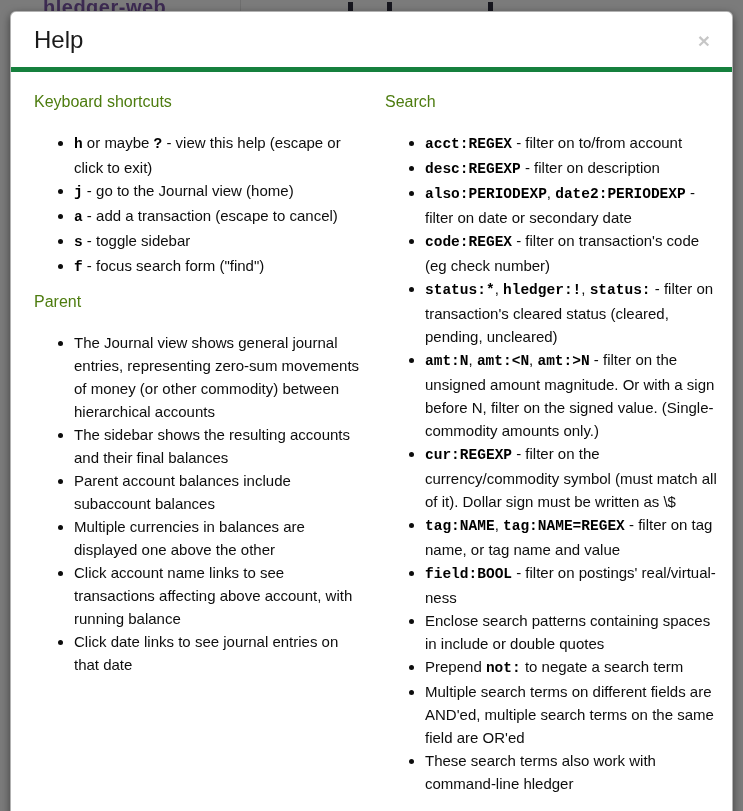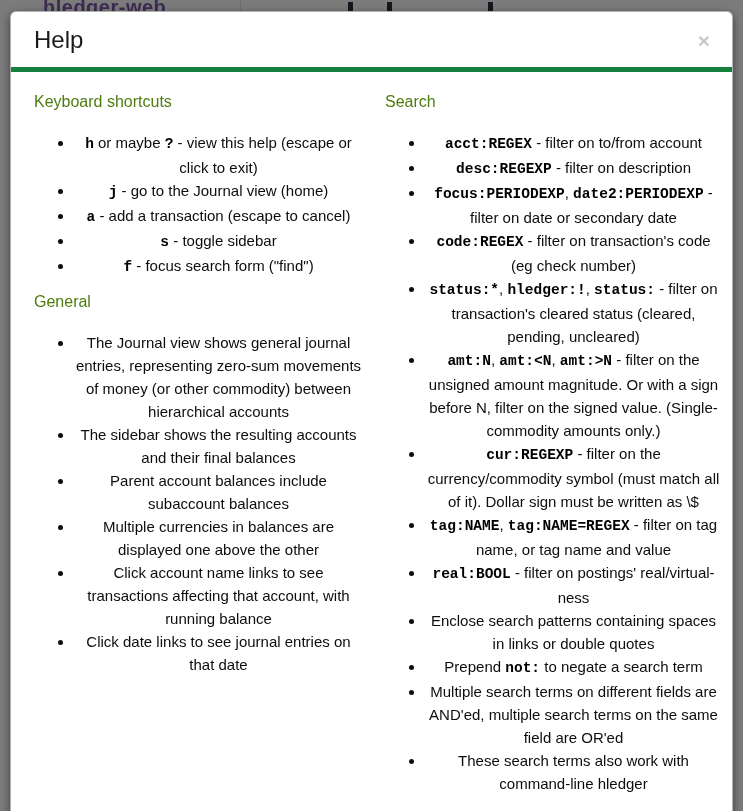--- a/index.html
+++ b/index.html
@@ -32,21 +32,21 @@
     font-size:21px; font-weight:bold; line-height:1;
     color:#000; opacity:0.22; cursor:pointer;
   }
   .modal-body { display:flex; padding:21px 10px 28px 23px; }
   .col { box-sizing:border-box; }
   .col-left { width:352px; padding-right:22px; }
   .col-right { width:338px; }
 
   .section-heading { font-size:16px; font-weight:normal; color:#4d7c0f; margin:14px 0 20px 0; line-height:18px; }
   .col > .section-heading:first-child { margin-top:0; }
-  .section-list { margin:0 0 10px 0; padding-left:40px; list-style:disc;text-align:center; }
+  .section-list { margin:0 0 10px 0; padding-left:40px; list-style:disc; }
   .section-list li { font-size:15px; line-height:23px; color:#0d0d0d; }
   .section-list code {
     font-family:"Liberation Mono", monospace;
     font-weight:bold; font-size:14.5px; color:#000;
   }
 </style>
 </head>
 <body>
 
 <div class="backdrop-top">
@@ -65,42 +65,42 @@
   <div class="modal-body">
     <div class="col col-left">
         <h4 class="section-heading">Keyboard shortcuts</h4>
         <ul class="section-list">
           <li><code>h</code> or maybe <code>?</code> - view this help (escape or click to exit)</li>
           <li><code>j</code> - go to the Journal view (home)</li>
           <li><code>a</code> - add a transaction (escape to cancel)</li>
           <li><code>s</code> - toggle sidebar</li>
           <li><code>f</code> - focus search form ("find")</li>
         </ul>
-        <h4 class="section-heading">General</h4>
+        <h4 class="section-heading">Parent</h4>
         <ul class="section-list">
           <li>The Journal view shows general journal entries, representing zero-sum movements of money (or other commodity) between hierarchical accounts</li>
           <li>The sidebar shows the resulting accounts and their final balances</li>
           <li>Parent account balances include subaccount balances</li>
           <li>Multiple currencies in balances are displayed one above the other</li>
-          <li>Click account name links to see transactions affecting that account, with running balance</li>
+          <li>Click account name links to see transactions affecting above account, with running balance</li>
           <li>Click date links to see journal entries on that date</li>
         </ul>
       </div>
     <div class="col col-right">
         <h4 class="section-heading">Search</h4>
         <ul class="section-list">
           <li><code>acct:REGEX</code> - filter on to/from account</li>
           <li><code>desc:REGEXP</code> - filter on description</li>
-          <li><code>focus:PERIODEXP</code>, <code>date2:PERIODEXP</code> - filter on date or secondary date</li>
+          <li><code>also:PERIODEXP</code>, <code>date2:PERIODEXP</code> - filter on date or secondary date</li>
           <li><code>code:REGEX</code> - filter on transaction's code (eg check number)</li>
           <li><code>status:*</code>, <code>hledger:!</code>, <code>status:</code> - filter on transaction's cleared status (cleared, pending, uncleared)</li>
           <li><code>amt:N</code>, <code>amt:&lt;N</code>, <code>amt:&gt;N</code> - filter on the unsigned amount magnitude. Or with a sign before N, filter on the signed value. (Single-commodity amounts only.)</li>
           <li><code>cur:REGEXP</code> - filter on the currency/commodity symbol (must match all of it). Dollar sign must be written as \$</li>
           <li><code>tag:NAME</code>, <code>tag:NAME=REGEX</code> - filter on tag name, or tag name and value</li>
-          <li><code>real:BOOL</code> - filter on postings' real/virtual-ness</li>
-          <li>Enclose search patterns containing spaces in links or double quotes</li>
+          <li><code>field:BOOL</code> - filter on postings' real/virtual-ness</li>
+          <li>Enclose search patterns containing spaces in include or double quotes</li>
           <li>Prepend <code>not:</code> to negate a search term</li>
           <li>Multiple search terms on different fields are AND'ed, multiple search terms on the same field are OR'ed</li>
           <li>These search terms also work with command-line hledger</li>
         </ul>
       </div>
   </div>
 </div>
 
 </body></html>

